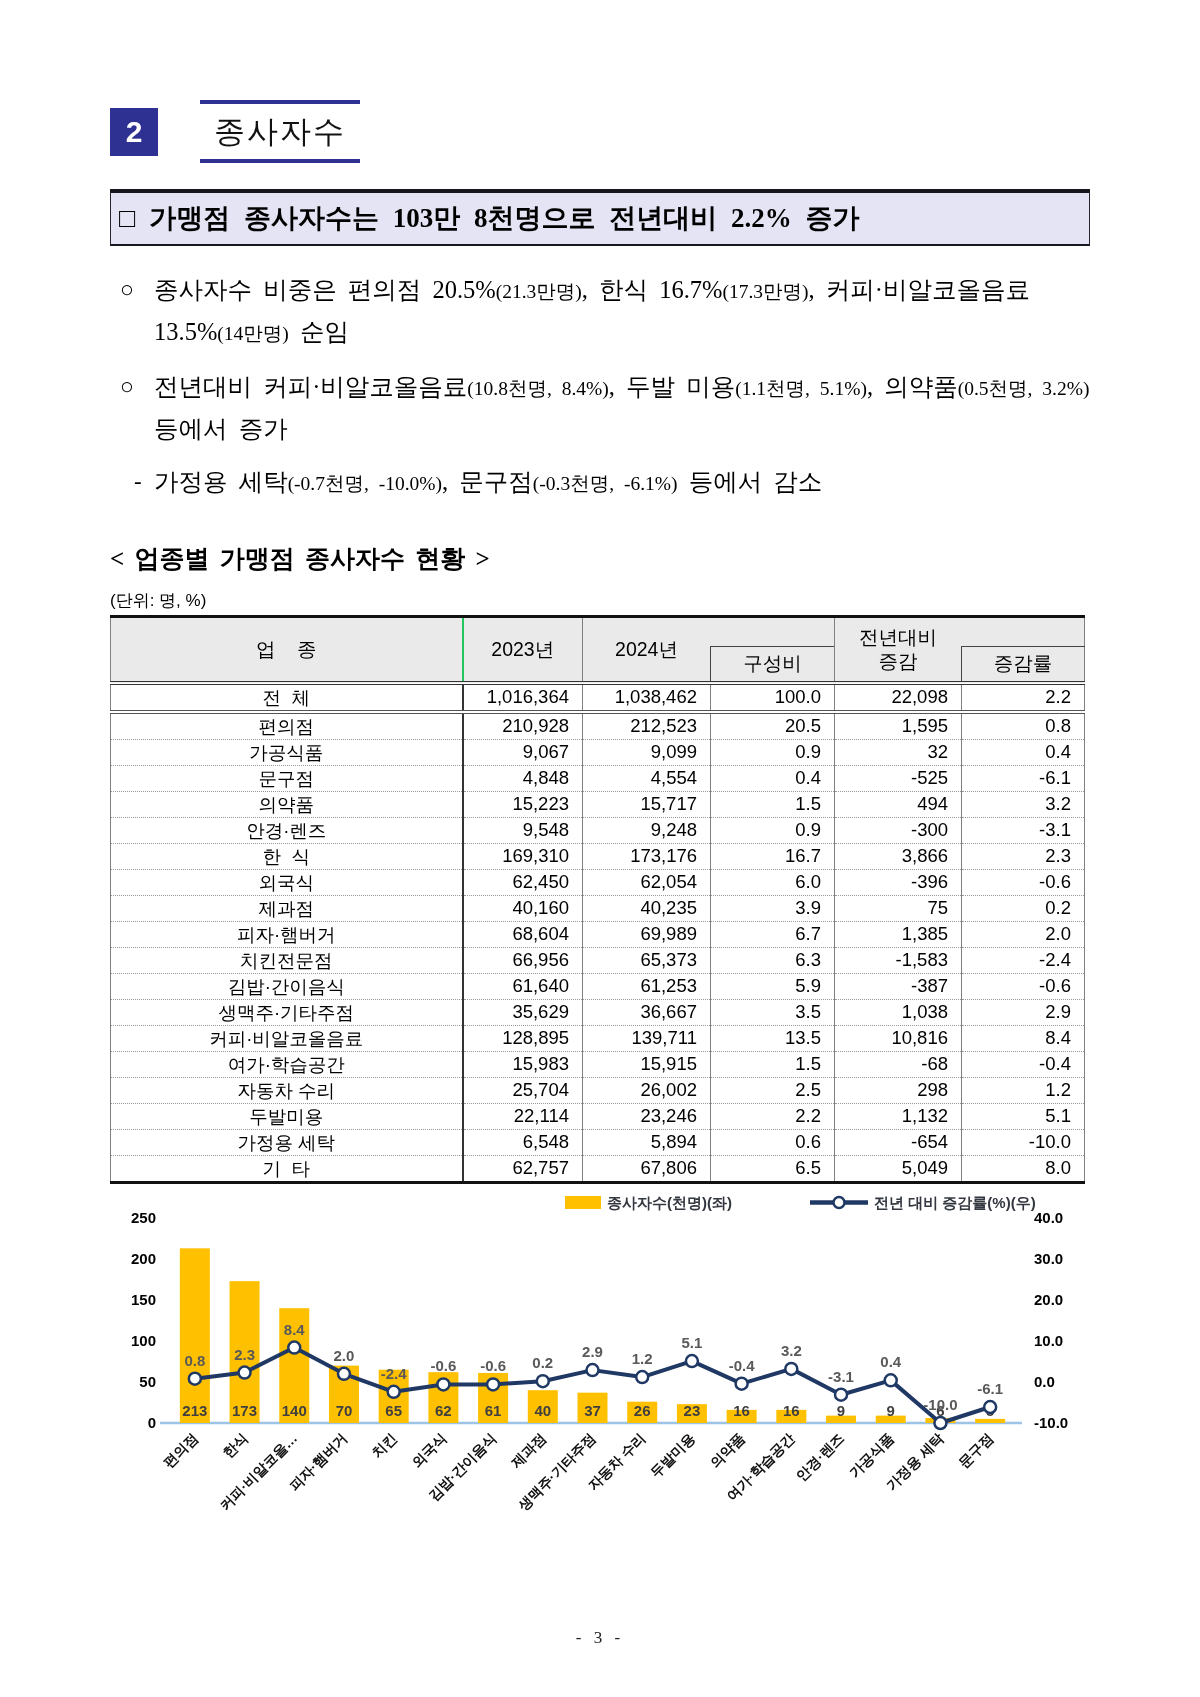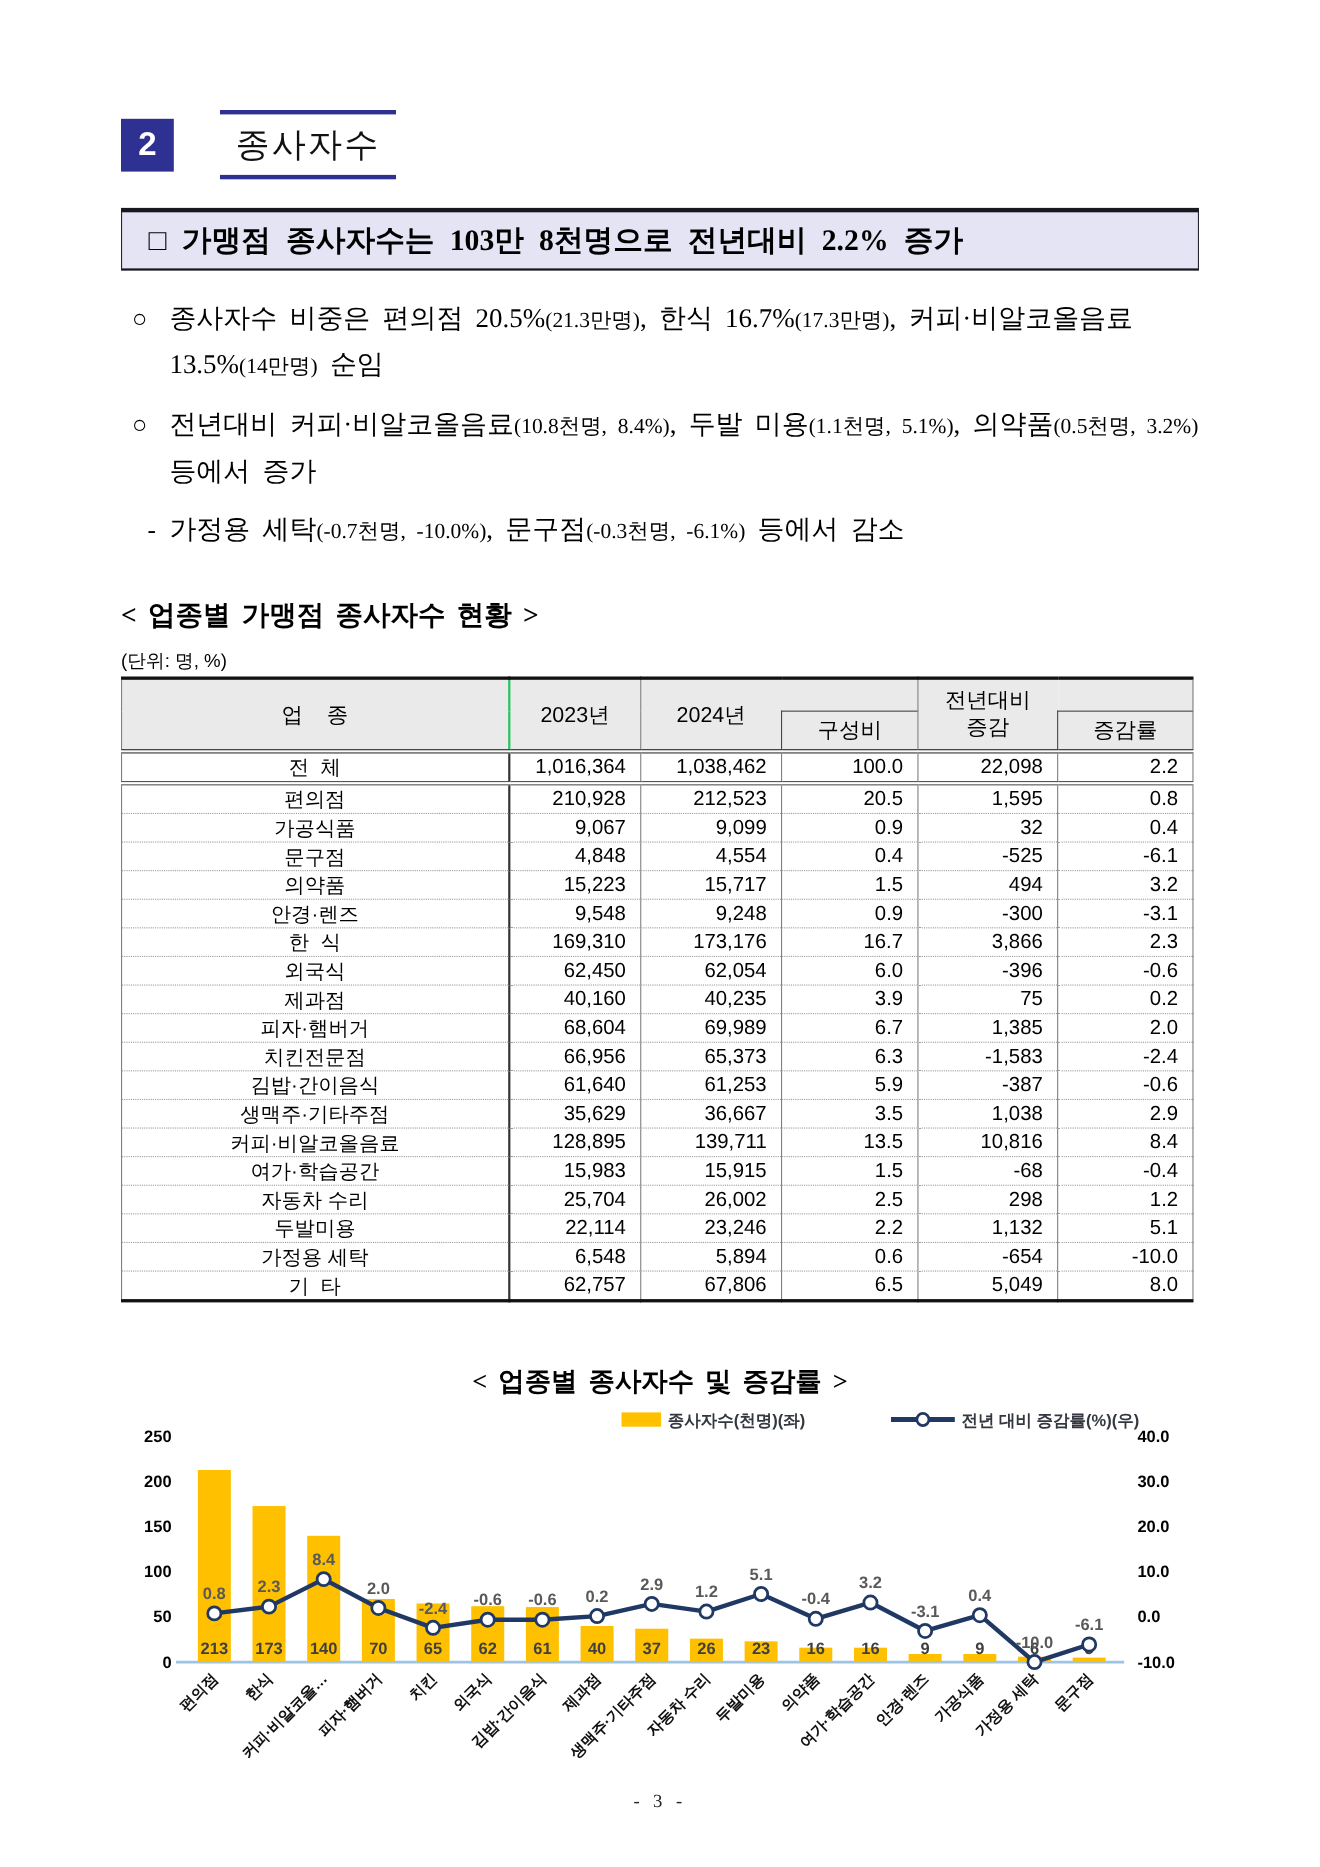--- a/index.html
+++ b/index.html
@@ -12,21 +12,21 @@
   .section-no { width: 48px; height: 48px; background: #2e3192; color: #fff;
     font-size: 30px; font-weight: bold; display: flex; align-items: center; justify-content: center;
     margin-top: 8px; }
   .section-title-wrap { margin-left: 42px; width: 160px; text-align: center; }
   .title-rule { height: 4px; background: #2e3192; }
   .section-title-text { font-size: 31px; font-weight: normal; color: #111; padding: 7px 0 6px 0; letter-spacing: 2px; }
 
   
   .headline-box { margin-top: 26px; background: #e4e4f4; border: 1px solid #26262e;
     border-top: 4px solid #17171f; border-bottom: 2px solid #17171f;
-    padding: 7px 12px 8px 24px; font-family: "Liberation Serif", serif;
+    padding: 7px 12px 8px 8px; font-family: "Liberation Serif", serif;
     font-size: 27px; font-weight: bold; color: #000; word-spacing: 7px; }
   .headline-marker { margin-right: 14px; font-weight: normal; }
 
   
   .bullets { margin-top: 24px; font-family: "Liberation Serif", serif; color: #000; }
   .bullet-item { display: flex; margin-bottom: 13px; }
   .bullet-marker { width: 44px; flex: 0 0 44px; font-size: 23px; line-height: 40px; padding-left: 10px; }
   .bullet-marker.dash { padding-left: 24px; }
   .bullet-text { flex: 1; font-size: 24.5px; line-height: 40px; word-spacing: 5px; }
   .seg { font-size: 24.5px; }
@@ -281,21 +281,20 @@
             <td class="c-ind">기  타</td>
             <td class="num first-div">62,757</td>
             <td class="num">67,806</td>
             <td class="num">6.5</td>
             <td class="num">5,049</td>
             <td class="num">8.0</td>
           </tr>
         </tbody>
     </table>
 
-    <div class="chart-title">&lt; 업종별 종사자수 및 증감률 &gt;</div>
     <div class="chart-wrap">
       <svg id="chart" width="980" height="360" viewBox="0 0 980 360">
           <text x="46" y="35" text-anchor="end" class="ax">250</text>
           <text x="46" y="76" text-anchor="end" class="ax">200</text>
           <text x="46" y="117" text-anchor="end" class="ax">150</text>
           <text x="46" y="158" text-anchor="end" class="ax">100</text>
           <text x="46" y="199" text-anchor="end" class="ax">50</text>
           <text x="46" y="240" text-anchor="end" class="ax">0</text>
           <text x="924" y="35" text-anchor="start" class="ax">40.0</text>
           <text x="924" y="76" text-anchor="start" class="ax">30.0</text>

